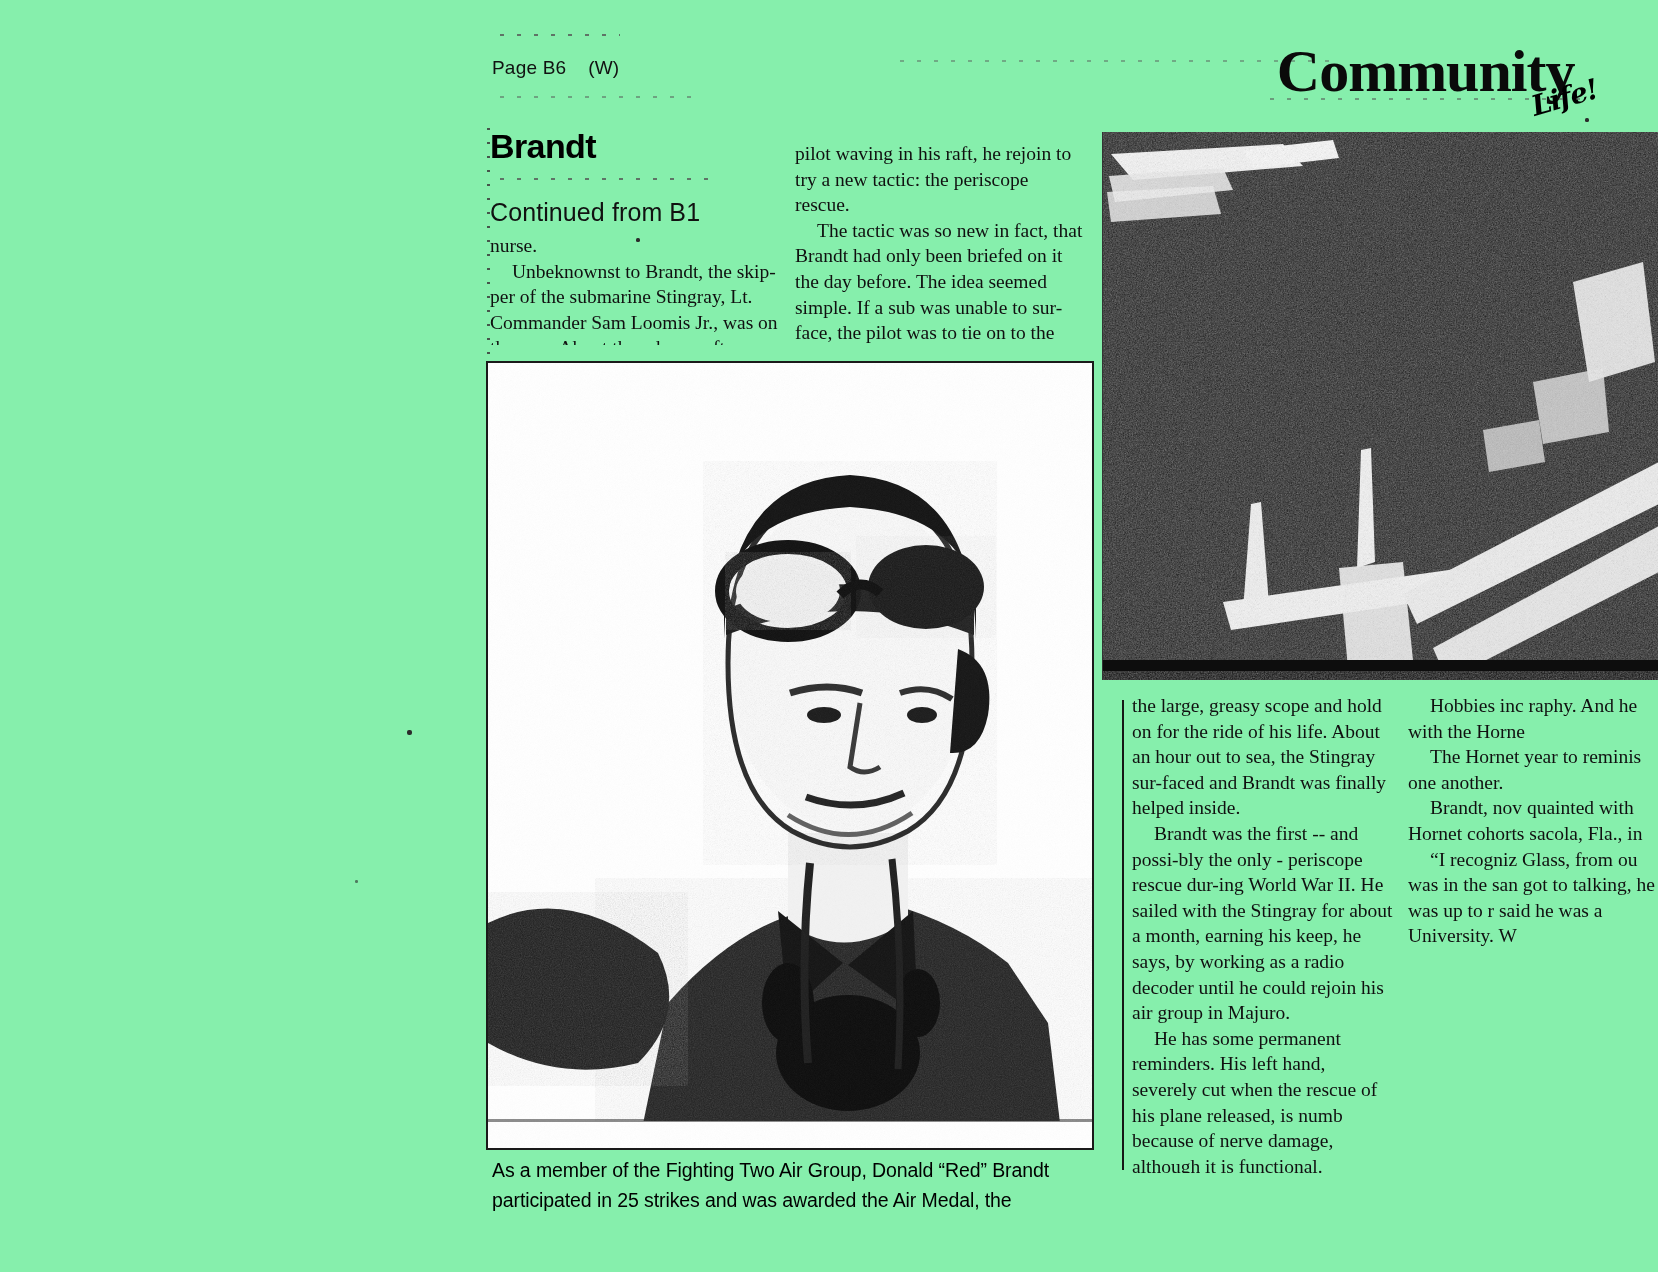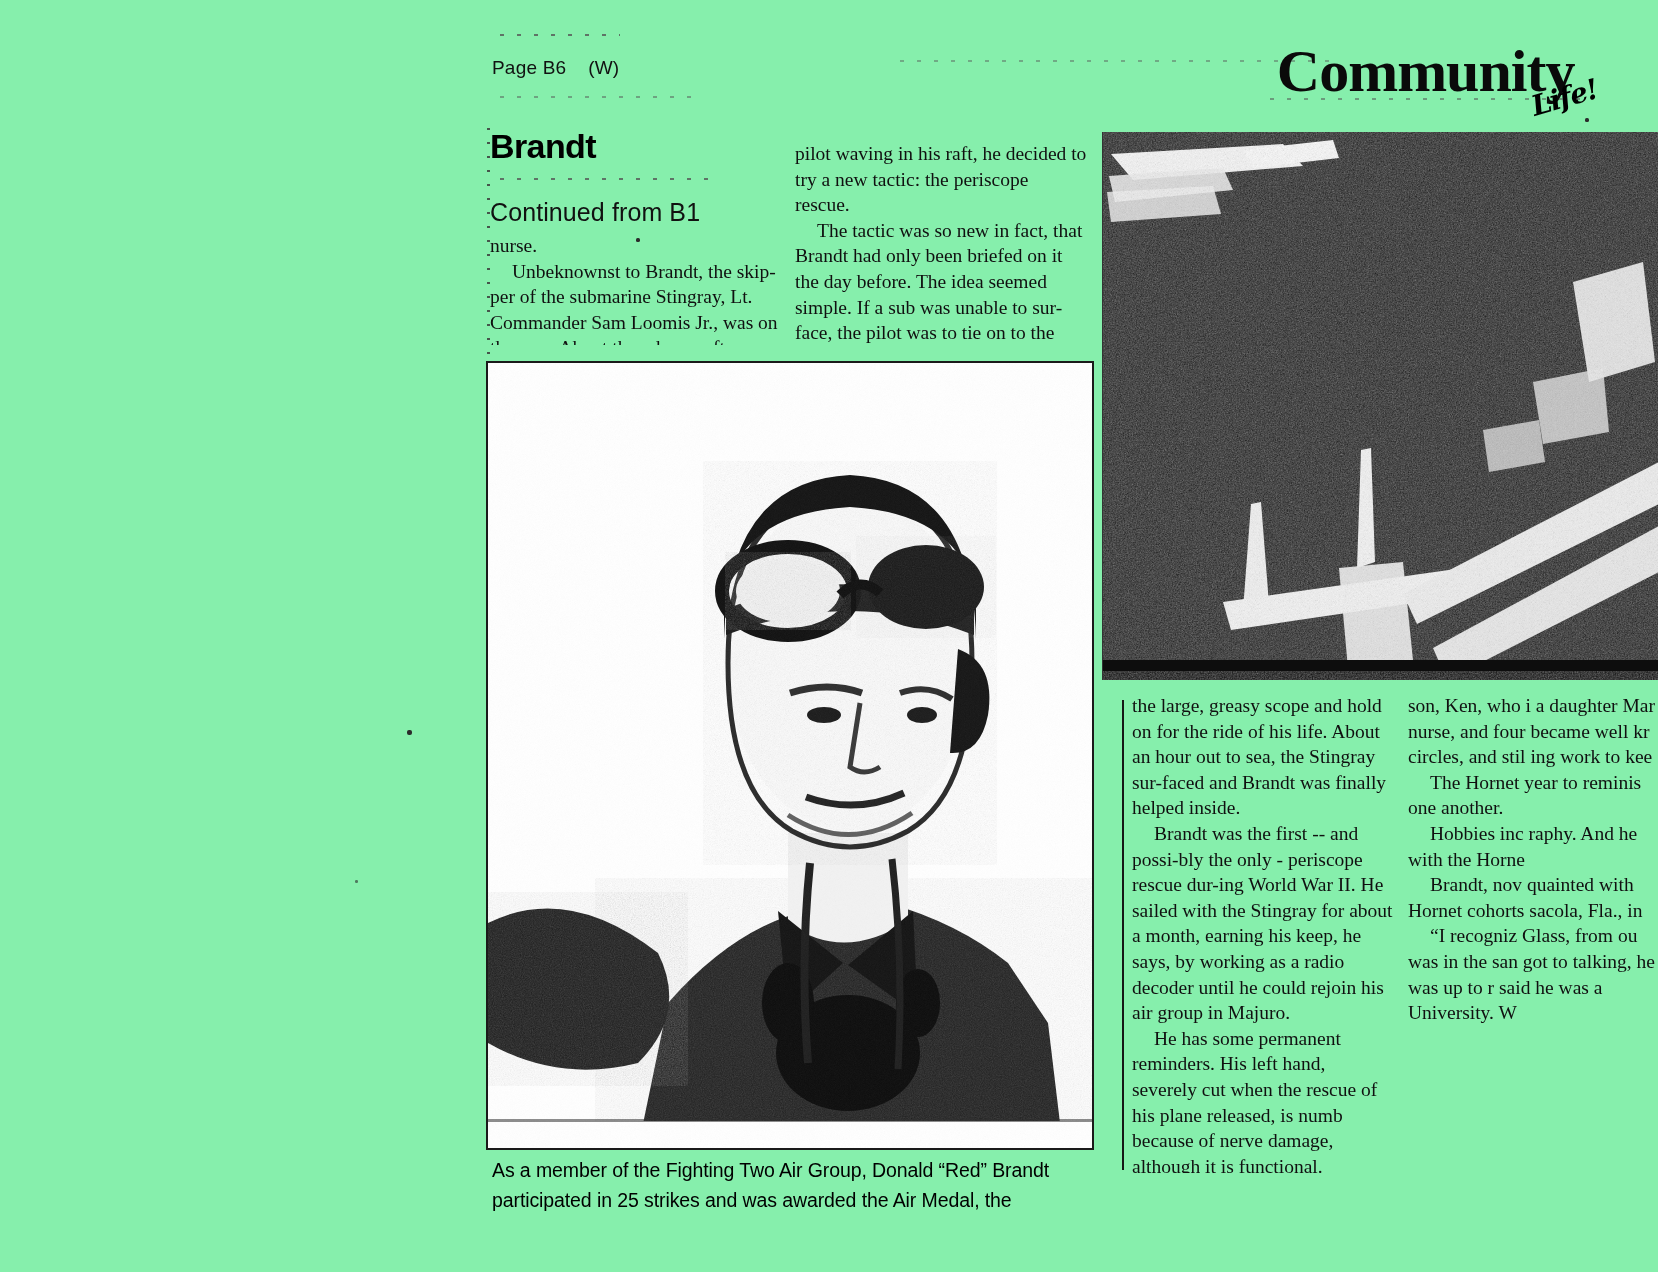--- a/index.html
+++ b/index.html
@@ -204,32 +204,31 @@
   <div class="speck" style="left:636px; top:238px; width:4px; height:4px;"></div>
   <div class="speck" style="left:1585px; top:118px; width:4px; height:4px;"></div>
 
   <div class="vrule" style="left:1122px; top:700px; height:470px;"></div>
 
   <div class="col" id="col1">
       <p class="">nurse.</p>
       <p class="ind">Unbeknownst to Brandt, the skip-per of the submarine Stingray, Lt. Commander Sam Loomis Jr., was on the way. About three hours after</p>
     </div>
   <div class="col" id="col2">
-      <p class="">pilot waving in his raft, he decided to try a new tactic: the periscope rescue.</p>
+      <p class="">pilot waving in his raft, he rejoin to try a new tactic: the periscope rescue.</p>
       <p class="ind">The tactic was so new in fact, that Brandt had only been briefed on it the day before. The idea seemed simple. If a sub was unable to sur-face, the pilot was to tie on to the periscope and be towed out of dan-</p>
     </div>
   <div class="col" id="col3">
       <p class="">the large, greasy scope and hold on for the ride of his life. About an hour out to sea, the Stingray sur-faced and Brandt was finally helped inside.</p>
       <p class="ind">Brandt was the first -- and possi-bly the only - periscope rescue dur-ing World War II. He sailed with the Stingray for about a month, earning his keep, he says, by working as a radio decoder until he could rejoin his air group in Majuro.</p>
       <p class="ind">He has some permanent reminders. His left hand, severely cut when the rescue of his plane released, is numb because of nerve damage, although it is functional.</p>
     </div>
   <div class="col" id="col4">
-      <p class="">son, Ken, who i a daughter Mar nurse, and four became well kr circles, and stil ing work to kee</p>
+      <p class="ind">Hobbies inc raphy. And he with the Horne</p>
       <p class="ind">The Hornet year to reminis one another.</p>
-      <p class="ind">Hobbies inc raphy. And he with the Horne</p>
       <p class="ind">Brandt, nov quainted with Hornet cohorts sacola, Fla., in</p>
       <p class="ind">“I recogniz Glass, from ou was in the san got to talking, he was up to r said he was a University. W</p>
     </div>
 
   <div class="photo-frame" id="photo-main">
     <svg class="halftone" viewBox="0 0 604 785" preserveAspectRatio="none">
       <defs>
         <filter id="grain">
           <feTurbulence type="fractalNoise" baseFrequency="0.9" numOctaves="4" seed="7"></feTurbulence>
           <feColorMatrix type="saturate" values="0"></feColorMatrix>

